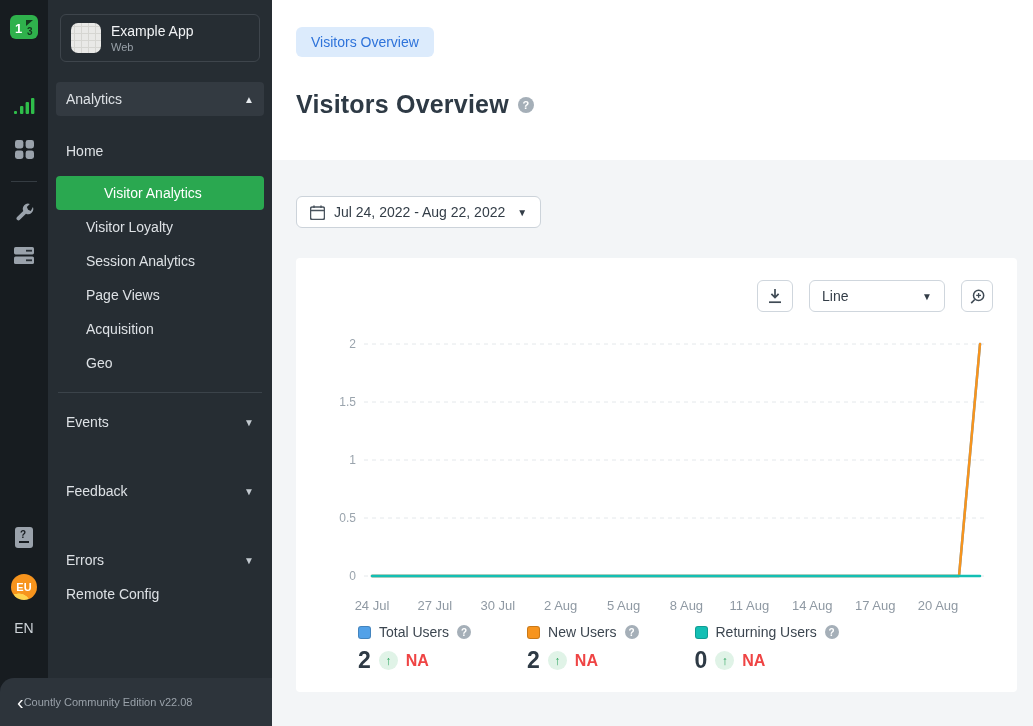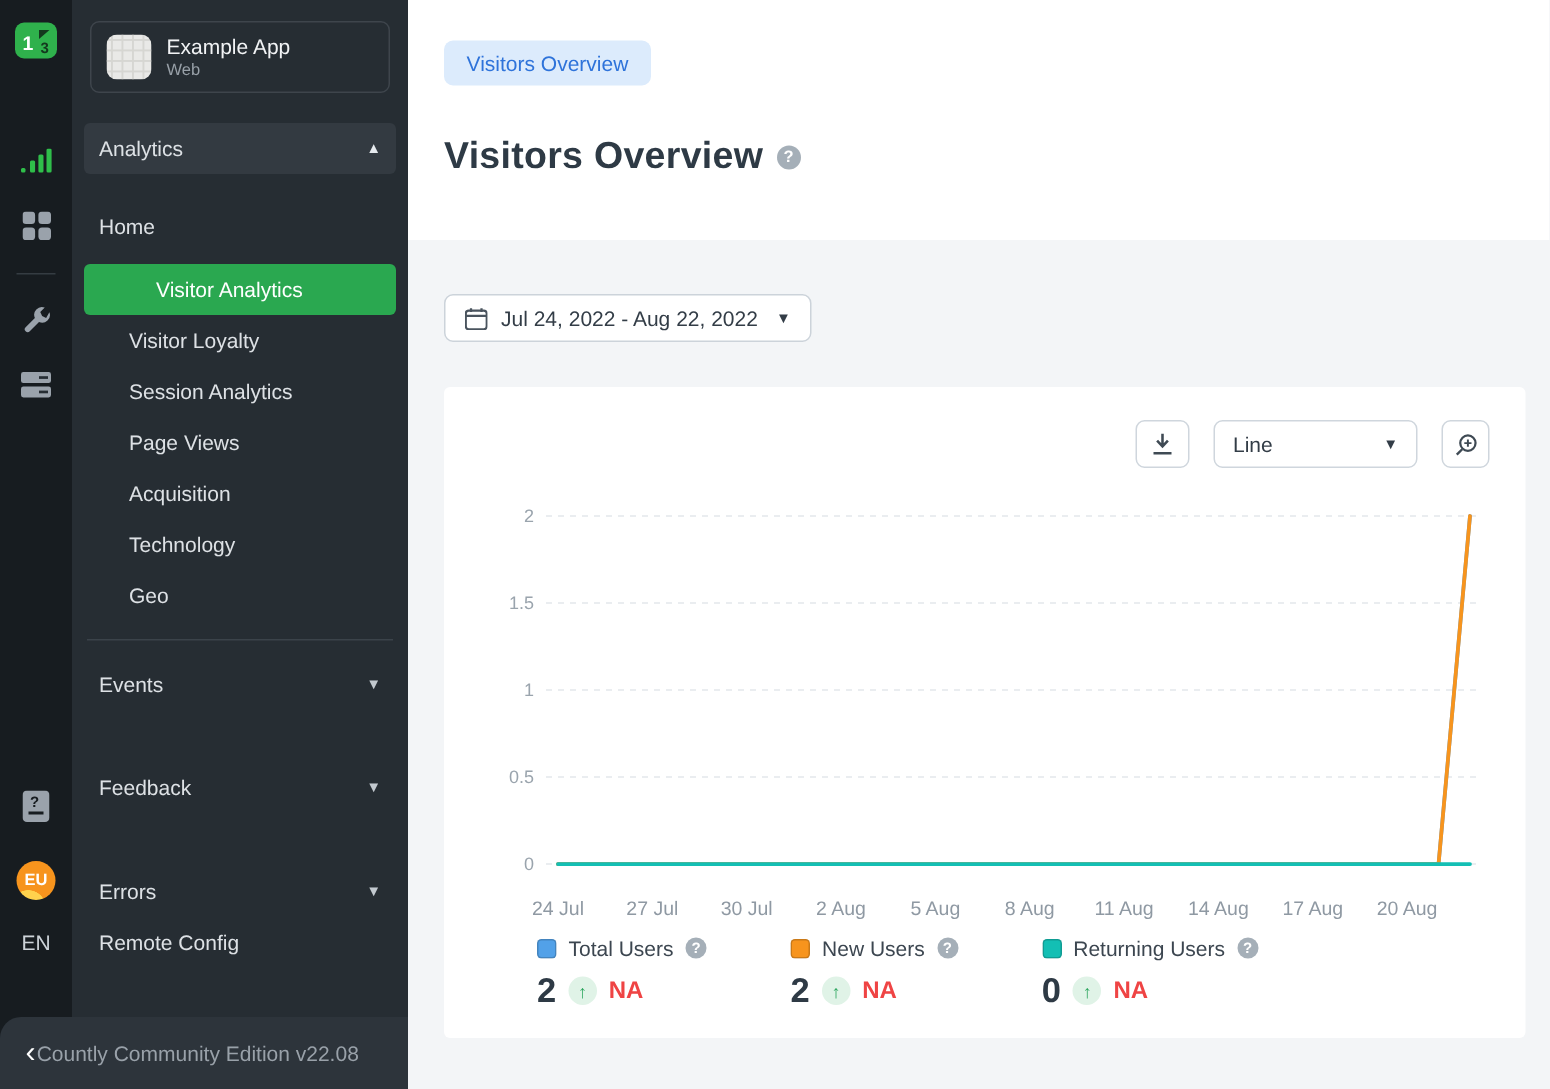--- a/index.html
+++ b/index.html
@@ -51,21 +51,21 @@
   .submenu-item { padding: 9px 10px 9px 30px; border-radius: 4px; cursor: pointer; }
   .submenu-item.active { background: #2aa850; color: #ffffff; margin-top: 8px; padding-left: 48px; }
   .menu-divider { border-top: 1px solid #3b434a; margin: 12px 2px; }
   .menu-item.spaced { margin-top: 35px; }
   .sidebar-footer {
     position: absolute; bottom: 0; left: 0; width: 272px; height: 48px;
     background: #2d343b; border-top-left-radius: 14px;
     display: flex; align-items: center; z-index: 5;
   }
   .collapse-btn { color: #ffffff; font-size: 20px; margin-left: 17px; cursor: pointer; line-height: 1; }
-  .version { flex: 1; text-align: center; color: #99a1a9; font-size: 14px; padding-right: 32px; }
+  .version { flex: 1; color: #99a1a9; font-size: 11px; padding-right: 32px; }
   
   .main { flex: 1; display: flex; flex-direction: column; }
   .main-header { background: #ffffff; height: 160px; padding: 27px 24px 0 24px; }
   .breadcrumb-pill {
     display: inline-block; padding: 7px 15px; background: #dcebfc; color: #2e73da;
     border-radius: 6px; font-size: 14px; font-weight: 500; cursor: pointer;
   }
   .title-row { margin-top: 33px; display: flex; align-items: center; gap: 9px; }
   .page-title { font-size: 25px; font-weight: 700; color: #2e3a45; letter-spacing: .2px; }
   .help-circle {
@@ -175,21 +175,20 @@
         <span class="caret">▲</span>
       </div>
       <div class="menu-item home">
         <span>Home</span>
       </div>
       <div class="submenu-item active">Visitor Analytics</div>
       <div class="submenu-item">Visitor Loyalty</div>
       <div class="submenu-item">Session Analytics</div>
       <div class="submenu-item">Page Views</div>
       <div class="submenu-item">Acquisition</div>
-      <div class="submenu-item">Technology</div>
       <div class="submenu-item">Geo</div>
       <div class="menu-divider"></div>
       <div class="menu-item">
         <span>Events</span>
         <span class="caret dim">▼</span>
       </div>
       <div class="menu-item spaced">
         <span>Feedback</span>
         <span class="caret dim">▼</span>
       </div>

